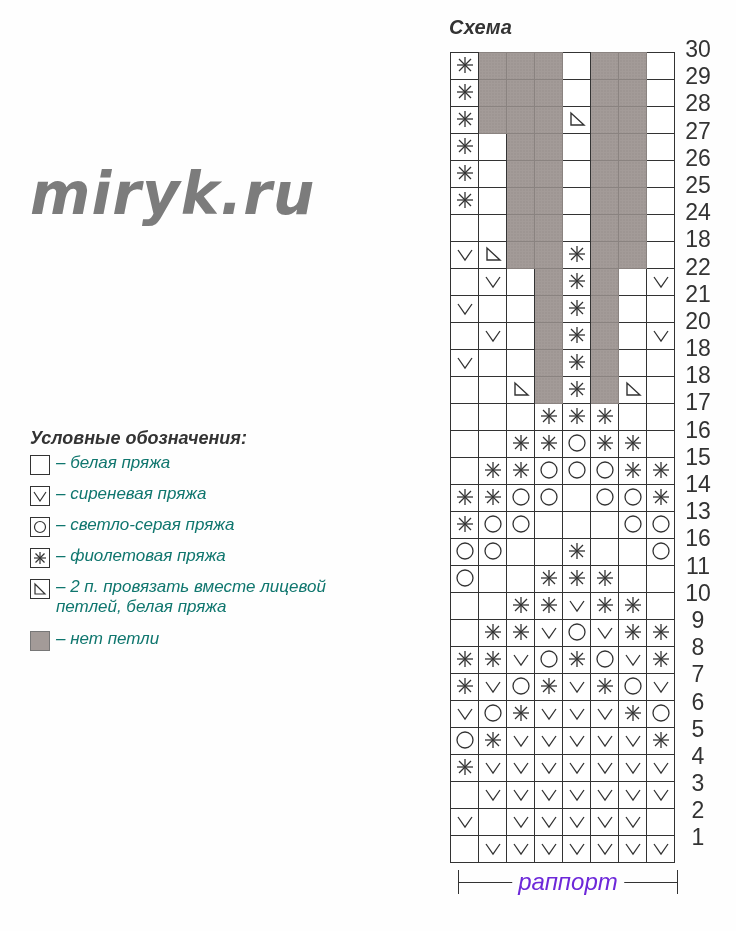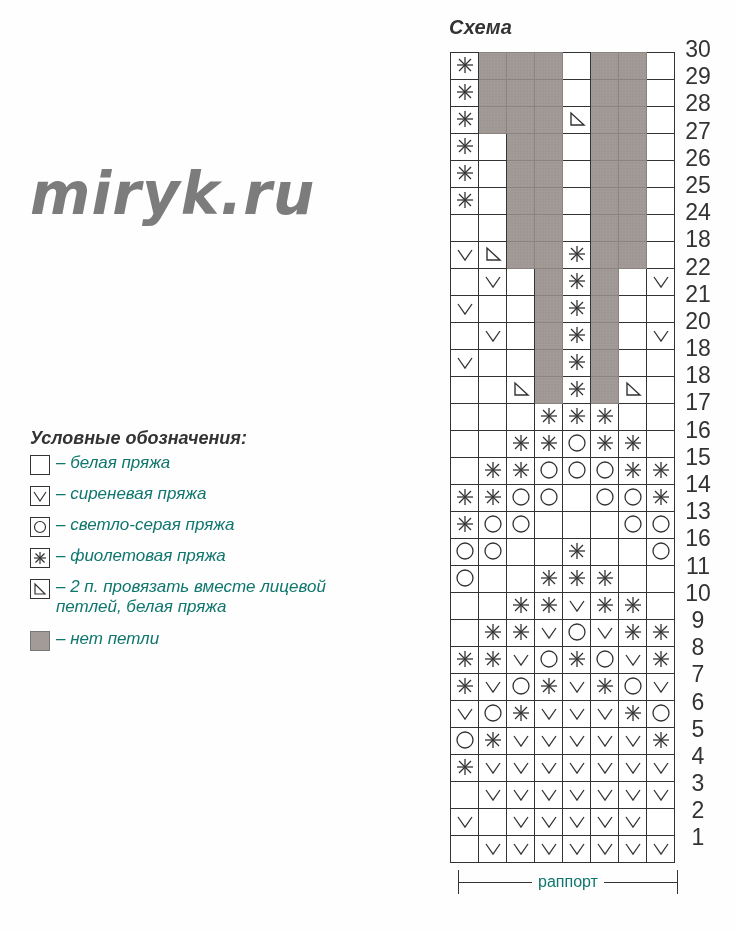--- a/index.html
+++ b/index.html
@@ -10,21 +10,21 @@
                font-family:"DejaVu Sans", sans-serif; letter-spacing:1px; }
   .grid { position:absolute; left:450px; top:52px; border-collapse:collapse; }
   .grid td { width:27px; height:26px; border:1px solid #333; padding:0; text-align:center; vertical-align:middle;
              font-size:20px; line-height:20px; color:#333; background:#fff; }
   .grid td.g { background:#a39b98; background-image:radial-gradient(#8e8682 0.8px, transparent 1px); background-size:3px 3px; border-color:#8a8380; }
   .rownums { position:absolute; left:678px; top:36px; }
   .rownum { height:27.2px; line-height:27.2px; font-size:23px; color:#333; width:40px; text-align:center; }
   .rapport { position:absolute; left:458px; top:870px; width:218px; height:24px; border-left:1px solid #333; border-right:1px solid #333; }
   .rapport .line { position:absolute; top:12px; left:0; right:0; border-top:1px solid #333; }
   .rapport .label { position:absolute; top:0; left:50%; transform:translateX(-50%); background:#fefefe; padding:0 6px;
-                    font-size:16px; color:#0f766e; line-height:24px; }
+                    font-size:24px; font-style:italic; color:#6d28d9; line-height:24px; }
   .legend { position:absolute; left:30px; top:428px; }
   .legend-title { font-size:18px; font-weight:bold; font-style:italic; color:#333; margin-bottom:4px; }
   .legend-item { display:flex; align-items:flex-start; height:31px; font-size:17px; font-style:italic; color:#0f766e; }
   .legend-item.tall { height:52px; }
   .sw { width:18px; height:18px; border:1px solid #333; margin-right:6px; flex:none; display:flex; align-items:center; justify-content:center;
         font-size:14px; font-style:normal; margin-top:2px; background:#fff; }
   .sw.g { background:#a39b98; border-color:#777; }
   .legend-text { line-height:20px; }
   .sym-v svg, .sym-s svg, .sym-o svg, .sym-t svg { display:block; margin:auto; }
 </style>

